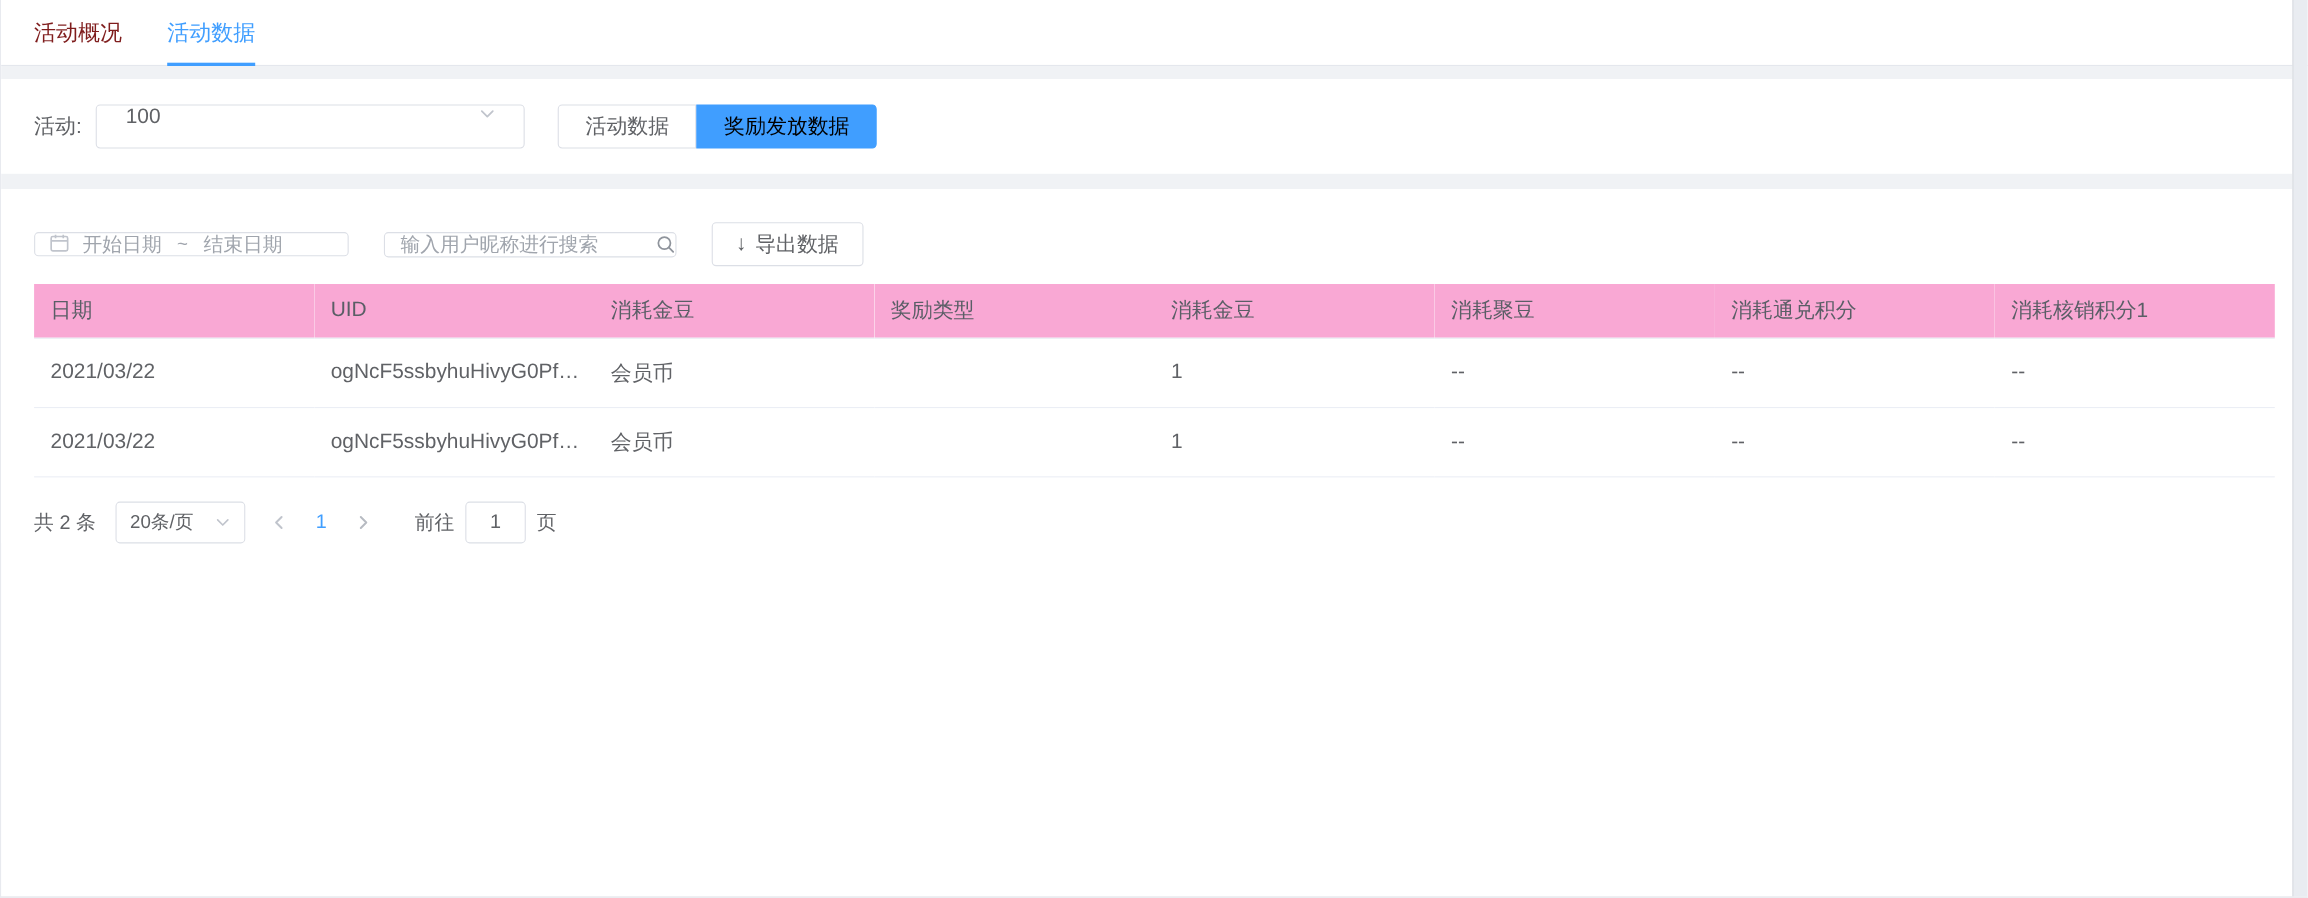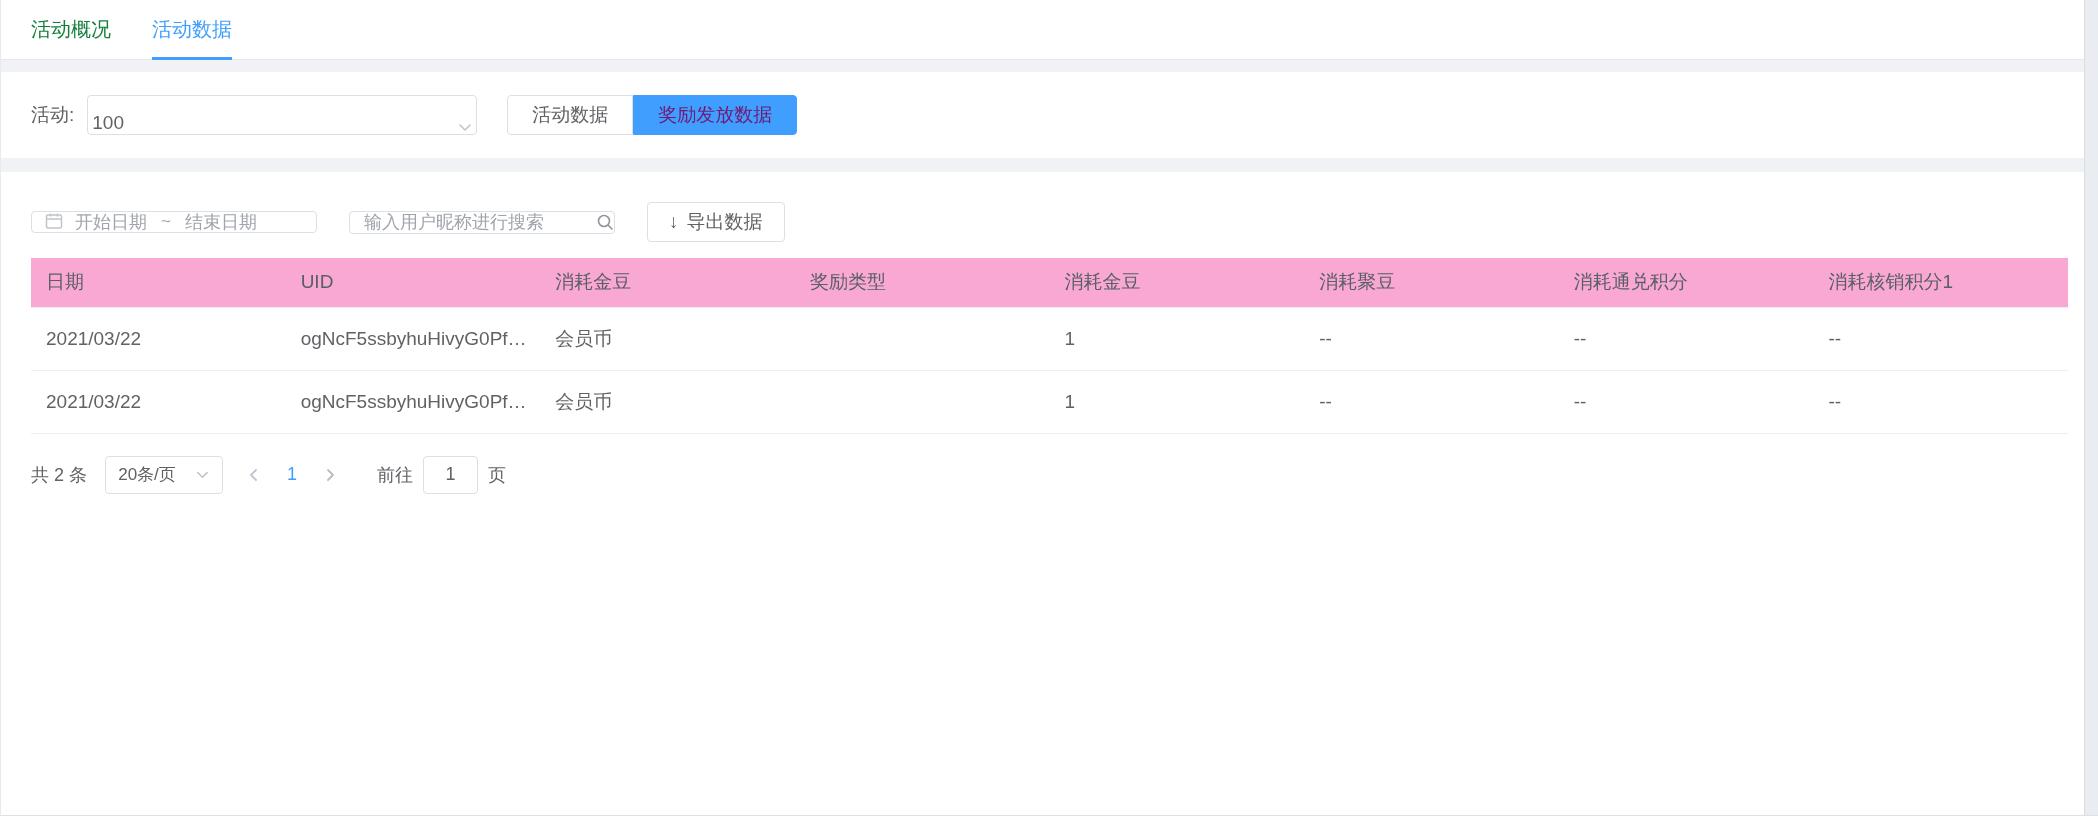--- a/index.html
+++ b/index.html
@@ -18,49 +18,49 @@
     position: absolute; top: 0; right: 0; width: 14px; height: 100%;
     background: #e9ecf1; border-left: 1px solid #d9dce2;
   }
   
   .tabbar {
     height: 60px; padding: 0 30px; display: flex; align-items: center; gap: 41px;
     background: #fff; border-bottom: 1px solid #e4e7ed;
   }
   .tab {
     position: relative; height: 100%; display: flex; align-items: center;
-    font-size: 20px; color: #15803d; cursor: pointer;
+    font-size: 20px; color: #7f1d1d; cursor: pointer;
   }
   .tab.active { color: #409eff; }
   .tab.active::after {
     content: ""; position: absolute; left: 0; right: 0; bottom: -1px;
     height: 3px; background: #409eff;
   }
   .band { height: 12px; background: #f0f2f5; margin-right: 14px; }
   .band2 { height: 14px; background: #f0f2f5; margin-right: 14px; }
   
   .filter-section {
     background: #fff; padding: 23px 30px; display: flex; align-items: center;
   }
   .filter-label { font-size: 19px; color: #606266; margin-right: 13px; }
   .select {
     width: 390px; height: 40px; border: 1px solid #dcdfe6; border-radius: 4px;
-    display: flex; align-items: flex-end; justify-content: space-between;
-    padding: 0 4px; font-size: 19px; color: #606266; background: #fff; cursor: pointer;
+    display: flex; align-items: flex-start; justify-content: space-between;
+    padding: 0 26px; font-size: 19px; color: #606266; background: #fff; cursor: pointer;
   }
   .chev { width: 14px; height: 14px; flex: 0 0 auto; }
   .chev svg { display: block; }
   .btn-group { display: flex; margin-left: 30px; }
   .seg-btn {
     height: 40px; padding: 0 24px; font-size: 19px; display: flex; align-items: center;
     background: #fff; border: 1px solid #dcdfe6; color: #606266; cursor: pointer;
   }
   .seg-btn:first-child { border-radius: 4px 0 0 4px; }
   .seg-btn:last-child { border-radius: 0 4px 4px 0; }
-  .seg-btn.active { background: #409eff; border-color: #409eff; color: #701a75; }
+  .seg-btn.active { background: #409eff; border-color: #409eff; color: #000000; }
   
   .main { background: #fff; padding: 30px 30px 0 30px; }
   .toolbar { display: flex; align-items: center; }
   .date-range {
     width: 286px; height: 22px; border: 1px solid #dcdfe6; border-radius: 4px;
     display: flex; align-items: flex-start; padding: 0 13px; background: #fff;
   }
   .date-range input {
     border: none; outline: none; width: 96px; font-size: 18px;
     font-family: inherit; color: #606266; background: transparent; text-align: center;

